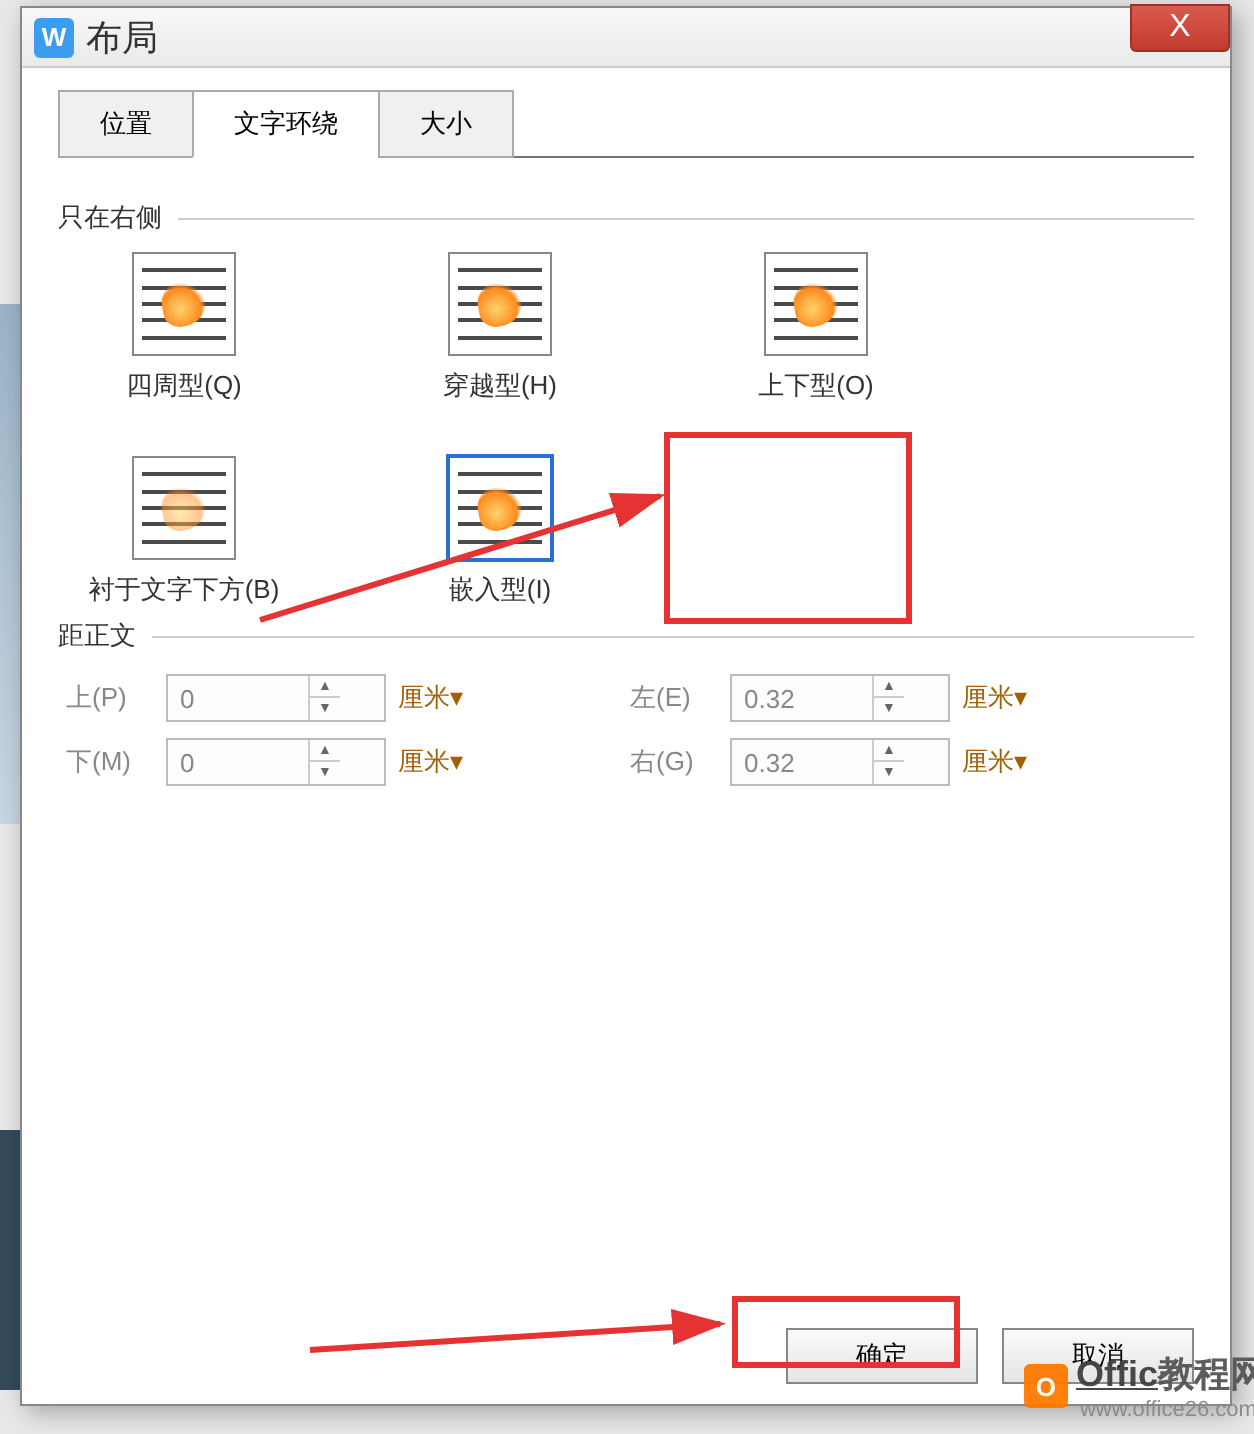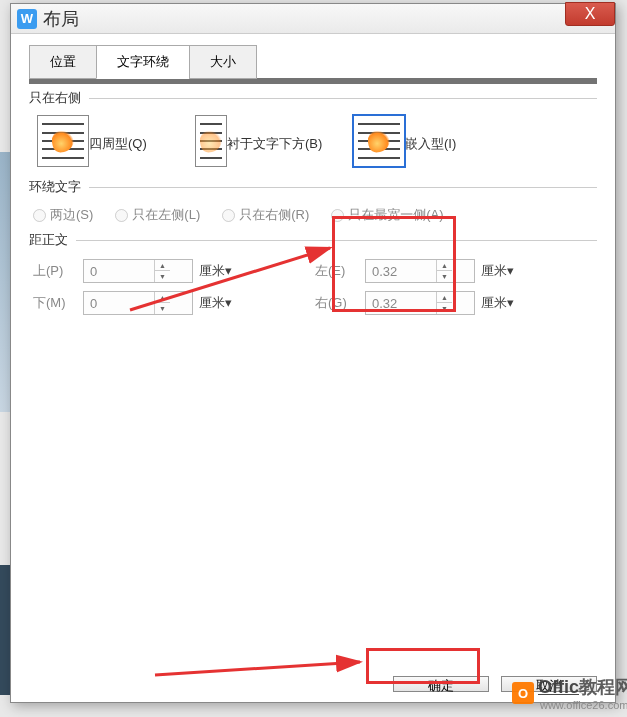--- a/index.html
+++ b/index.html
@@ -57,22 +57,22 @@
       border: 1px solid #a02e22;
     }
     .body-area {
       padding: 10px 18px;
       height: calc(100% - 30px);
       display: flex;
       flex-direction: column;
     }
     .tabs {
       display: flex;
-      border-bottom: 6px solid #737373;
-      margin-bottom: 8px;
+      border-bottom: 1px solid #737373;
+      margin-bottom: 24px;
     }
     .tab {
       padding: 7px 20px;
       border: 1px solid #aaa;
       background: #f0f0f0;
       margin-right: -1px;
       position: relative;
       top: 1px;
     }
     .tab.active {
@@ -95,21 +95,21 @@
       color: #333;
     }
     .wrap-options {
       display: flex;
       flex-wrap: wrap;
       gap: 26px 48px;
       padding: 6px 0 8px 8px;
     }
     .wrap-item {
       display: flex;
-      flex-direction: row;
+      flex-direction: column;
       align-items: center;
       width: 110px;
     }
     .wrap-thumb {
       width: 52px; height: 52px;
       border: 1px solid #888;
       background: #fff;
       margin-bottom: 6px;
       position: relative;
       display: flex;
@@ -190,30 +190,30 @@
     .spin span {
       height: 11px;
       font-size: 7px;
       display: flex;
       align-items: center;
       justify-content: center;
       color: #666;
       border-bottom: 1px solid #ccc;
     }
     .spin span:last-child { border-bottom: none; }
-    .unit { color: #404040; }
+    .unit { color: #a16207; }
     .flex-spacer { flex: 1; }
     .btnbar {
       display: flex;
       justify-content: flex-end;
       gap: 12px;
       padding-top: 10px;
     }
     .btn {
-      width: 96px; height: 16px;
+      width: 96px; height: 28px;
       border: 1px solid #888;
       background: linear-gradient(#fafafa,#e5e5e5);
       font-size: 13px;
       cursor: pointer;
     }
     .arrow {
       position: absolute;
       pointer-events: none;
     }
     .watermark {
@@ -285,21 +285,47 @@
                 <div class="ln"></div>
                 <div class="ln"></div>
                 <div class="ln"></div>
               </div>
             <div class="flame"></div>
           </div>
           <span class="wrap-label">四周型(Q)</span>
         </div>
 
 
-
+        <div class="wrap-item">
+          <div class="wrap-thumb">
+            <div class="lines">
+                <div class="ln"></div>
+                <div class="ln"></div>
+                <div class="ln"></div>
+                <div class="ln"></div>
+                <div class="ln"></div>
+              </div>
+            <div class="flame"></div>
+          </div>
+          <span class="wrap-label">穿越型(H)</span>
+        </div>
+
+        <div class="wrap-item">
+          <div class="wrap-thumb">
+            <div class="lines">
+                <div class="ln"></div>
+                <div class="ln"></div>
+                <div class="ln"></div>
+                <div class="ln"></div>
+                <div class="ln"></div>
+              </div>
+            <div class="flame"></div>
+          </div>
+          <span class="wrap-label">上下型(O)</span>
+        </div>
 
         <div class="wrap-item">
           <div class="wrap-thumb">
             <div class="lines">
                 <div class="ln"></div>
                 <div class="ln"></div>
                 <div class="ln"></div>
                 <div class="ln"></div>
                 <div class="ln"></div>
               </div>
@@ -319,41 +345,20 @@
                 <div class="ln"></div>
               </div>
             <div class="flame"></div>
           </div>
           <span class="wrap-label">嵌入型(I)</span>
         </div>
 
       </div>
     </div>
 
-    <div class="fieldset">
-      <span class="legend">环绕文字</span>
-      <div class="radios">
-        <label class="radio">
-            <input type="radio" disabled="" style="">
-            <span>两边(S)</span>
-          </label>
-        <label class="radio">
-            <input type="radio" disabled="" style="">
-            <span>只在左侧(L)</span>
-          </label>
-        <label class="radio">
-            <input type="radio" disabled="" style="">
-            <span>只在右侧(R)</span>
-          </label>
-        <label class="radio">
-            <input type="radio" disabled="" style="">
-            <span>只在最宽一侧(A)</span>
-          </label>
-      </div>
-    </div>
 
     <div class="fieldset">
       <span class="legend">距正文</span>
       <div class="dist-grid">
         <span>上(P)</span>
         <div class="numbox">
           <input disabled="" value="0" style="">
           <div class="spin">
               <span>▲</span>
               <span>▼</span>

